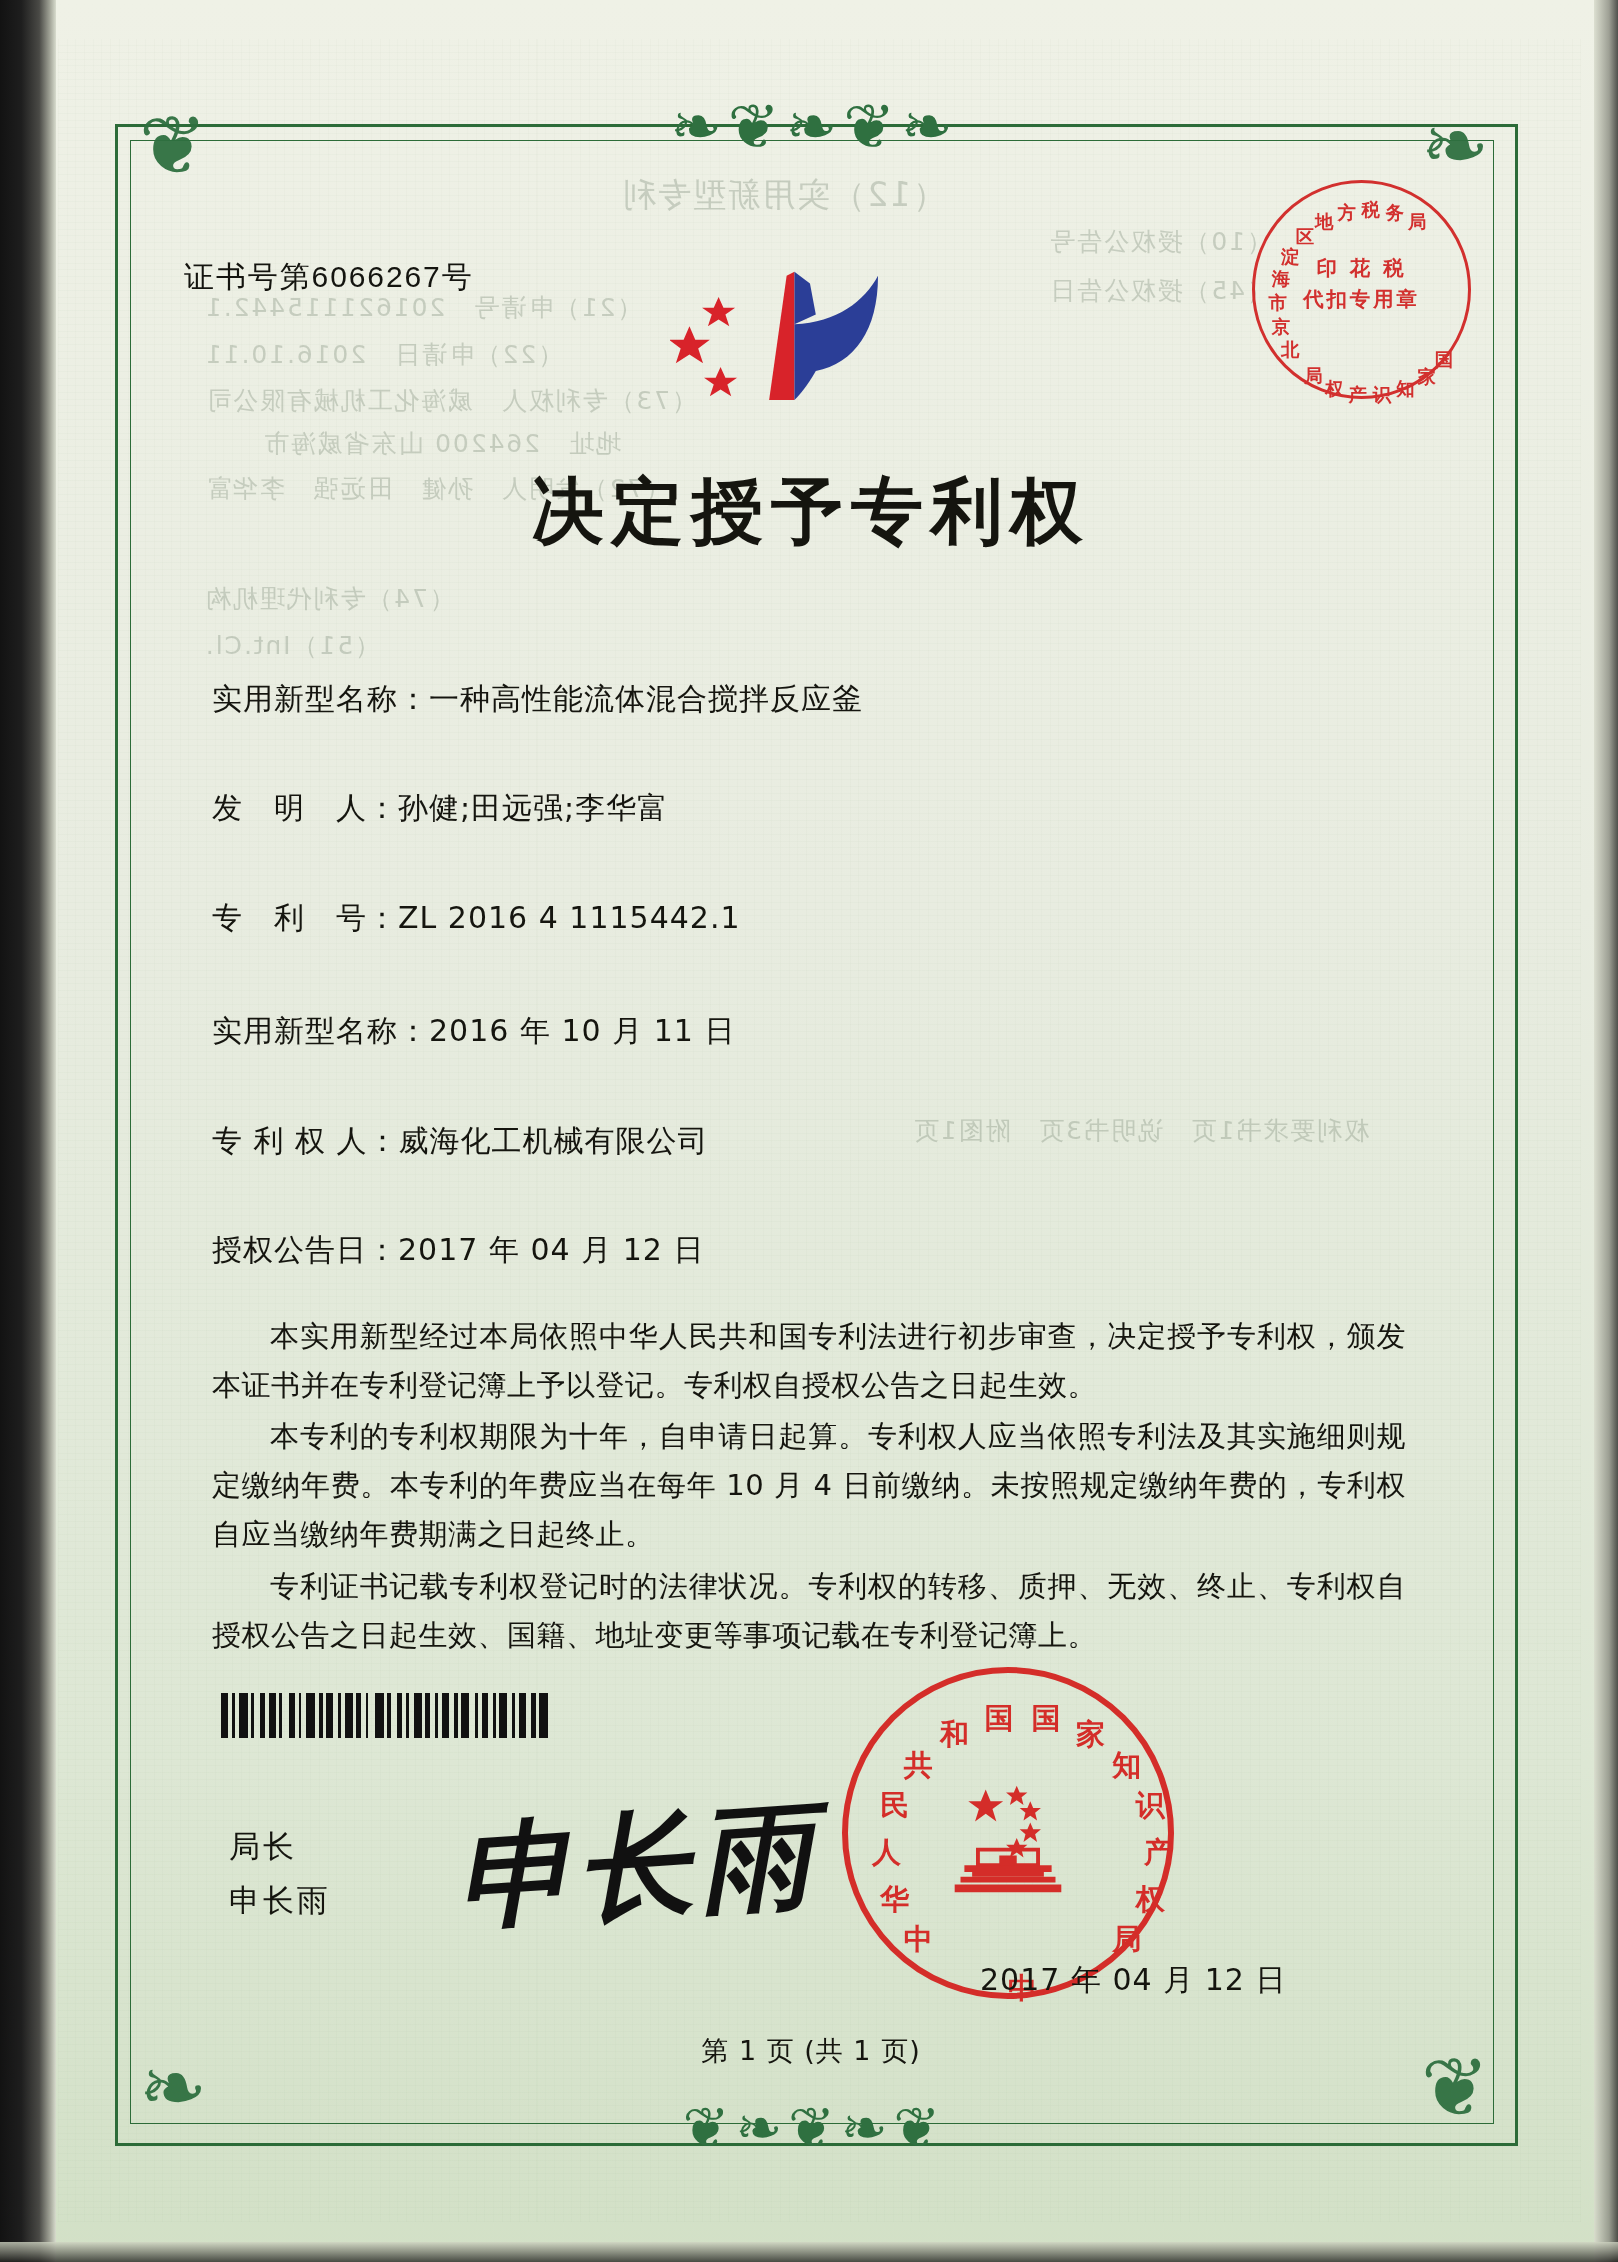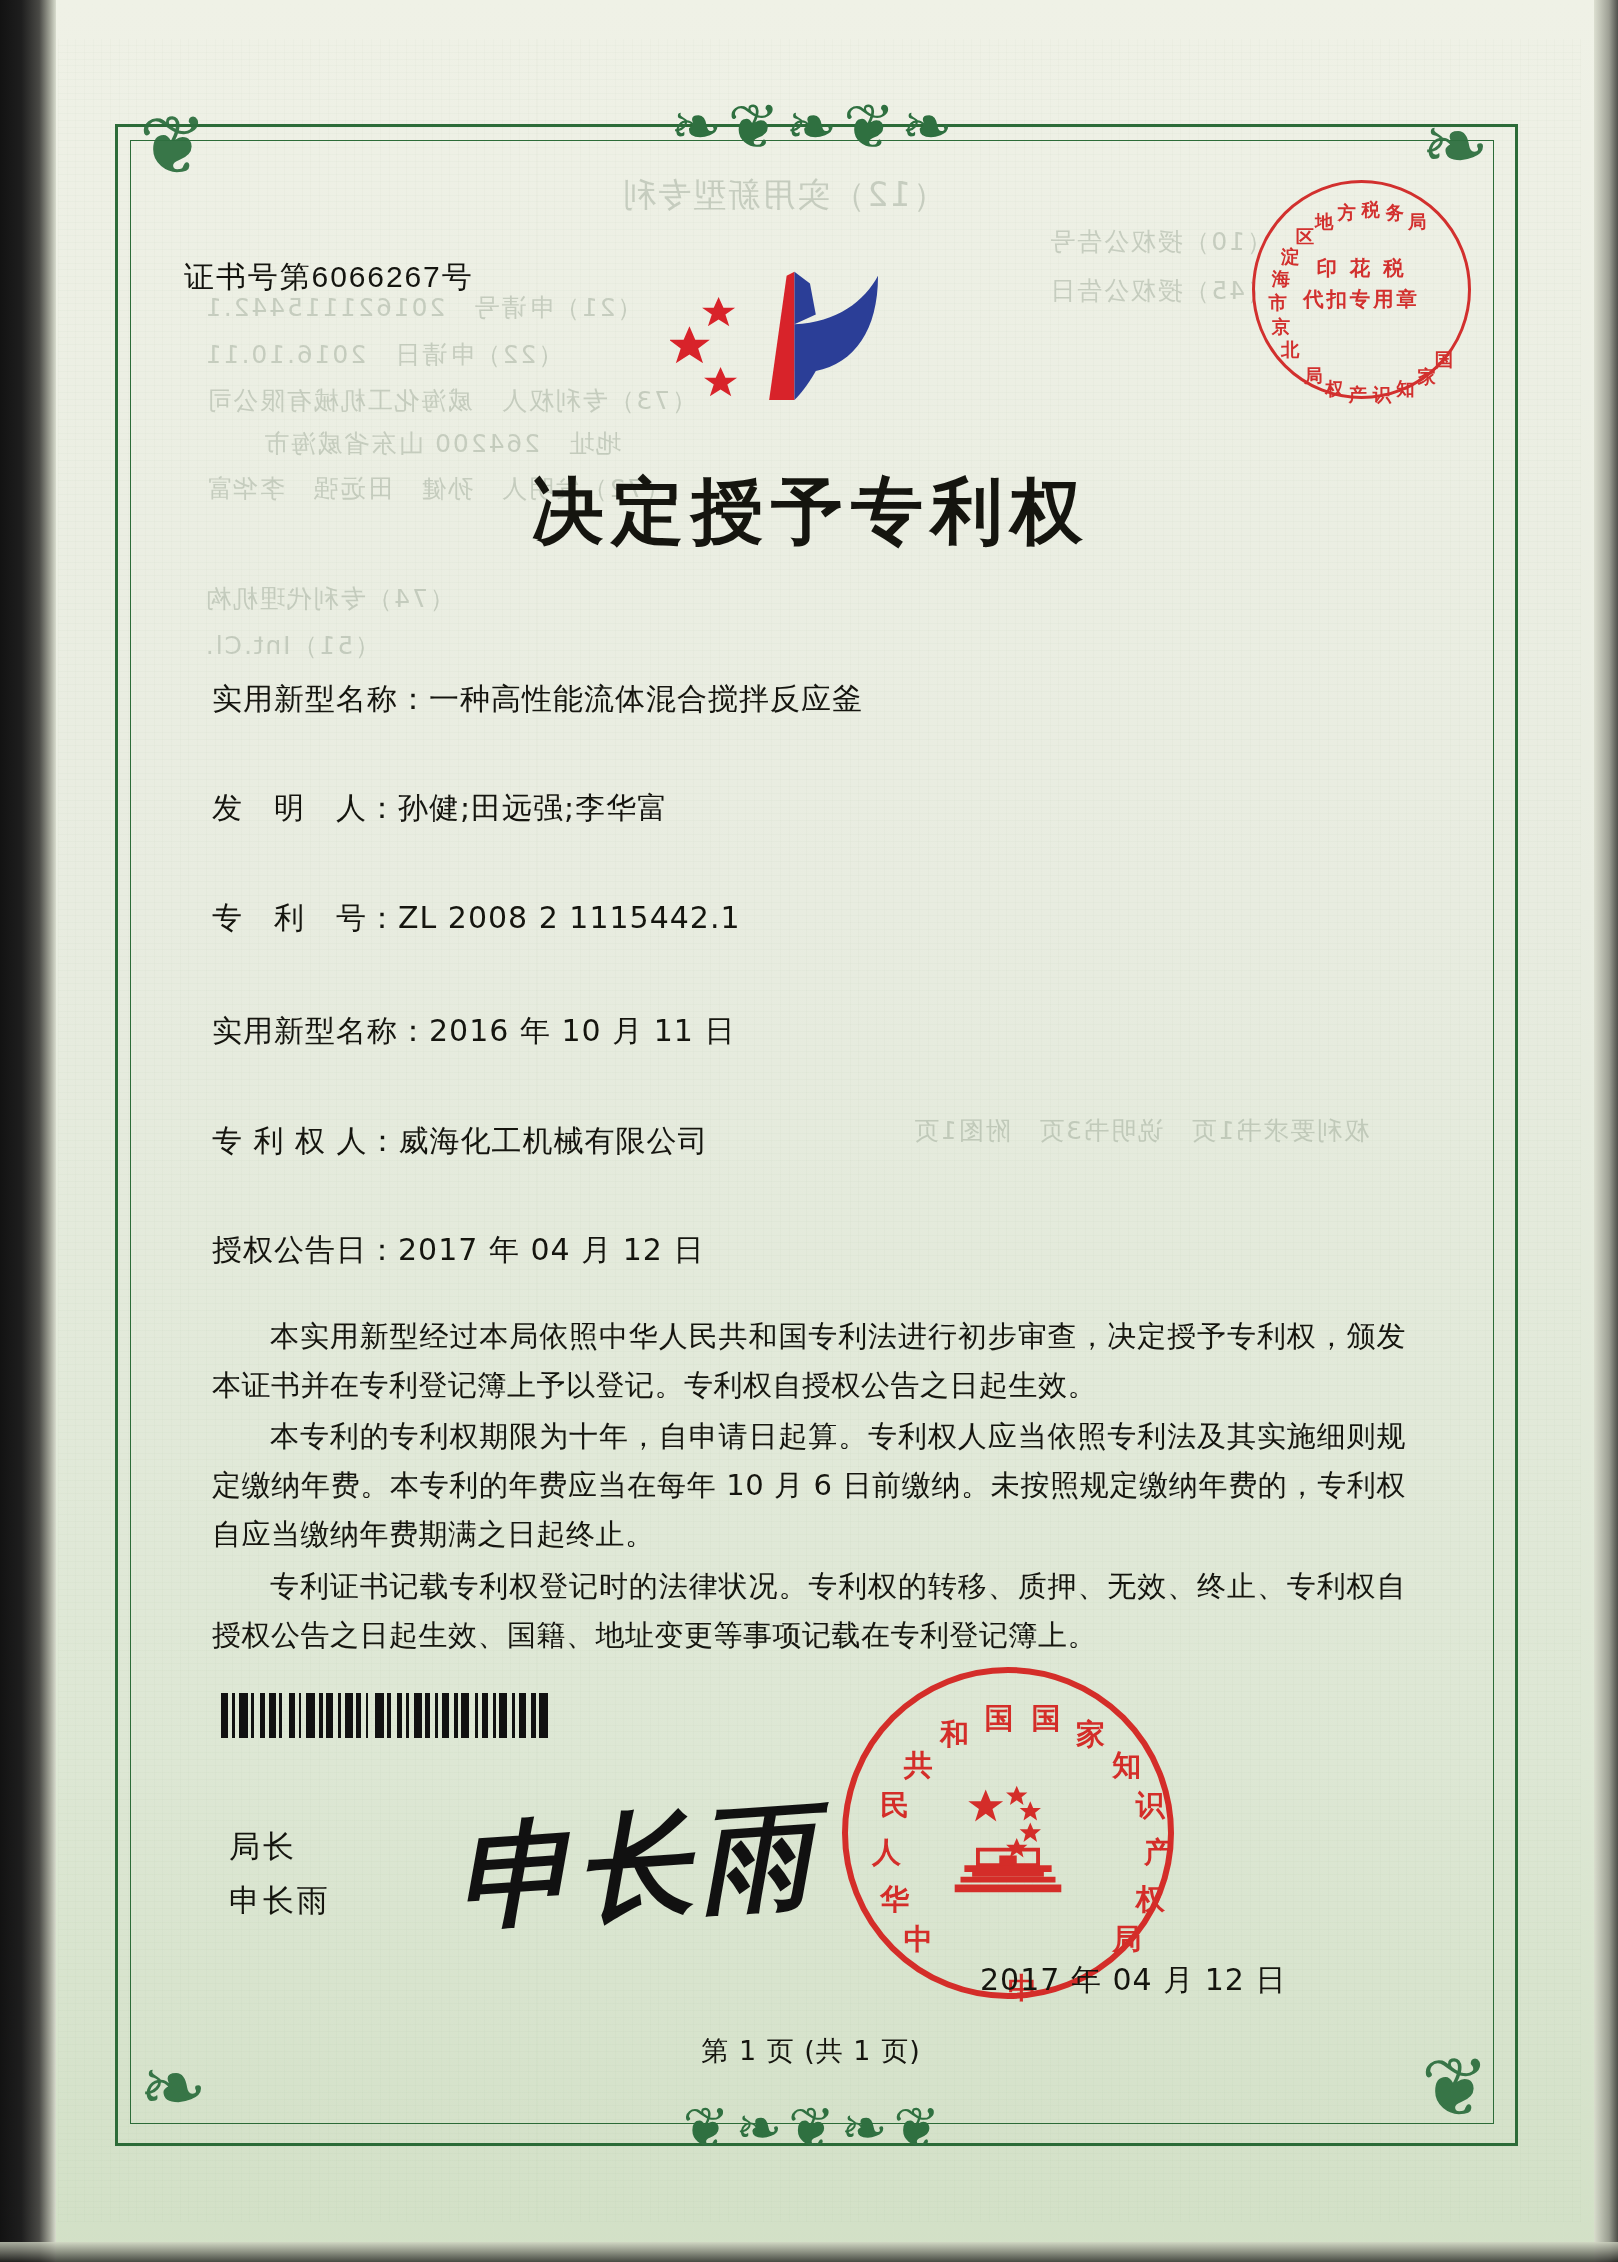--- a/index.html
+++ b/index.html
@@ -375,34 +375,34 @@
 
   <div class="main-title">决定授予专利权</div>
 
   <div class="field f1">
     <span class="lbl">实用新型名称：</span><span class="val">一种高性能流体混合搅拌反应釜</span>
   </div>
   <div class="field f2">
     <span class="lbl">发　明　人：</span><span class="val">孙健;田远强;李华富</span>
   </div>
   <div class="field f3">
-    <span class="lbl">专　利　号：</span><span class="val">ZL 2008 2 1115442.1</span>
+    <span class="lbl">专　利　号：</span><span class="val">ZL 2016 4 1115442.1</span>
   </div>
   <div class="field f4">
     <span class="lbl">实用新型名称：</span><span class="val">2016 年 10 月 11 日</span>
   </div>
   <div class="field f5">
     <span class="lbl">专 利 权 人：</span><span class="val">威海化工机械有限公司</span>
   </div>
   <div class="field f6">
     <span class="lbl">授权公告日：</span><span class="val">2017 年 04 月 12 日</span>
   </div>
 
   <div class="para p1">本实用新型经过本局依照中华人民共和国专利法进行初步审查，决定授予专利权，颁发本证书并在专利登记簿上予以登记。专利权自授权公告之日起生效。</div>
-  <div class="para p2">本专利的专利权期限为十年，自申请日起算。专利权人应当依照专利法及其实施细则规定缴纳年费。本专利的年费应当在每年 10 月 6 日前缴纳。未按照规定缴纳年费的，专利权自应当缴纳年费期满之日起终止。</div>
+  <div class="para p2">本专利的专利权期限为十年，自申请日起算。专利权人应当依照专利法及其实施细则规定缴纳年费。本专利的年费应当在每年 10 月 4 日前缴纳。未按照规定缴纳年费的，专利权自应当缴纳年费期满之日起终止。</div>
   <div class="para p3">专利证书记载专利权登记时的法律状况。专利权的转移、质押、无效、终止、专利权自授权公告之日起生效、国籍、地址变更等事项记载在专利登记簿上。</div>
 
   <div class="barcode">
     <i style="width:6.8px"></i>
       <i style="width:3.9px;background:transparent"></i>
     <i style="width:2.9px"></i>
       <i style="width:4.9px;background:transparent"></i>
     <i style="width:8.7px"></i>
       <i style="width:2.9px;background:transparent"></i>
     <i style="width:2.9px"></i>

